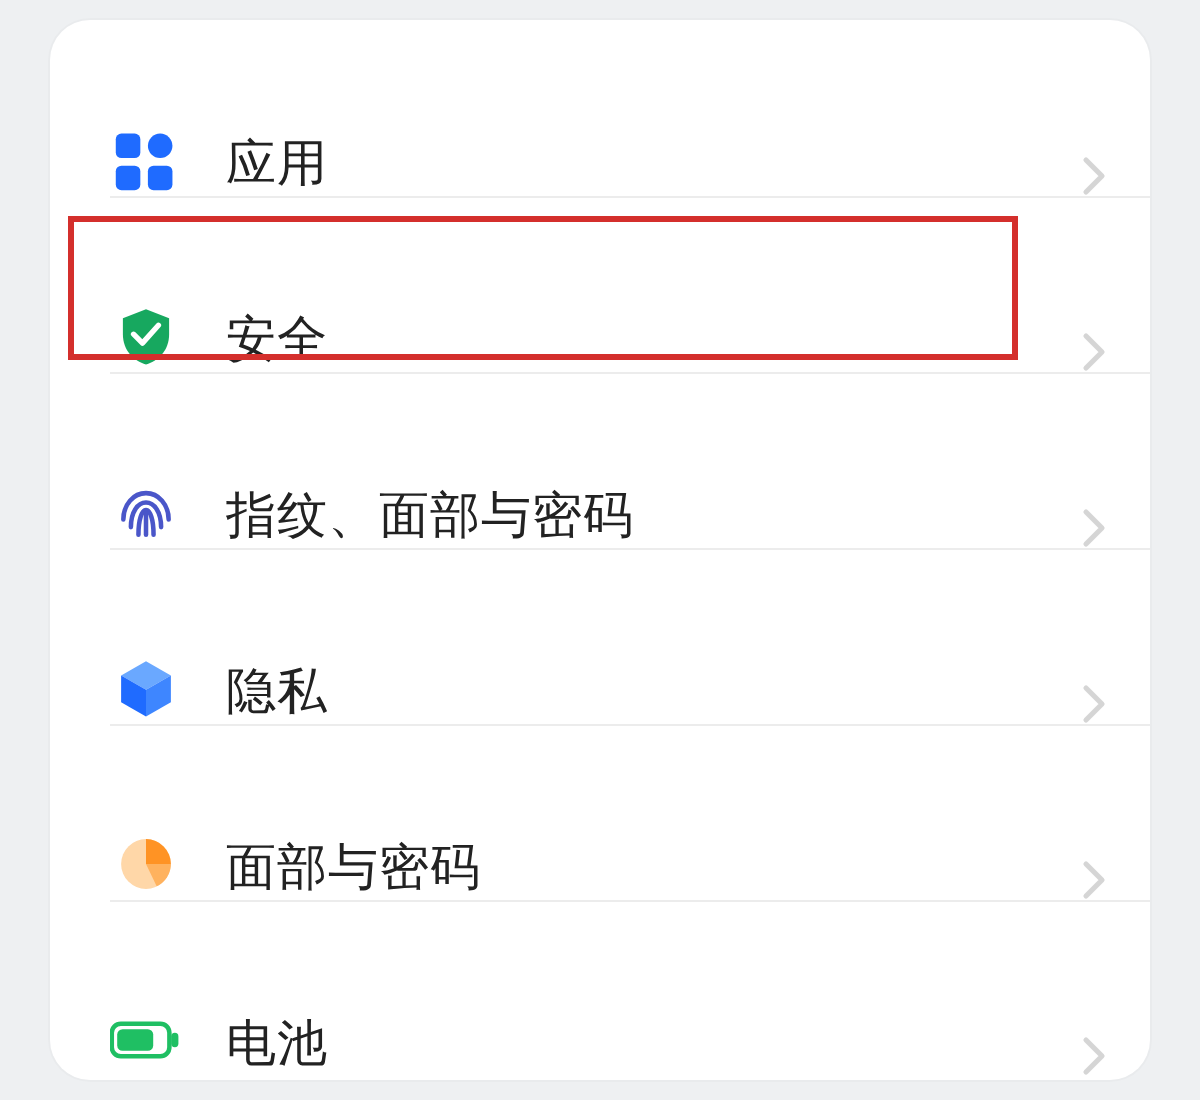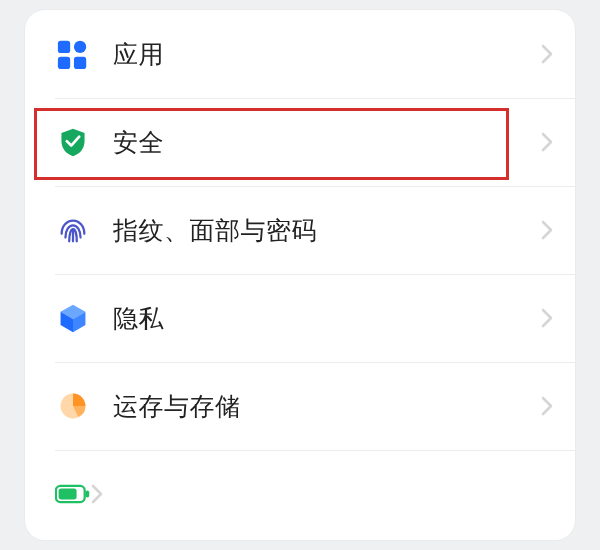--- a/index.html
+++ b/index.html
@@ -18,21 +18,21 @@
     left: 25px;
     top: 10px;
     width: 550px;
     height: 530px;
     background: #ffffff;
     border-radius: 20px;
     box-shadow: 0 0 0 1px rgba(0,0,0,0.02);
   }
   .row {
     display: flex;
-    align-items: center;
+    align-items: flex-end;
     height: 88px;
     padding-left: 30px;
     padding-right: 22px;
     box-sizing: border-box;
     position: relative;
     cursor: pointer;
   }
   .row + .row::before {
     content: "";
     position: absolute;
@@ -143,36 +143,37 @@
   </div>
 
   <div class="row">
     <span class="icon-slot">
       <svg viewBox="0 0 36 36" width="32" height="32">
         <circle cx="18" cy="18" r="14" fill="#ffd7a8"></circle>
         <path d="M18 18 L18 4 A14 14 0 0 1 32 18 Z" fill="#ff9324"></path>
         <path d="M18 18 L32 18 A14 14 0 0 1 24 30.5 Z" fill="#ffb25e"></path>
       </svg>
     </span>
-    <span class="label">运存与存储</span>
+    <span class="label">面部与密码</span>
     <span class="chevron">
       <svg viewBox="0 0 12 20" width="12" height="20">
         <polyline points="2,2 10,10 2,18" fill="none" stroke="#8a8a8a" stroke-width="2.6" stroke-linecap="round" stroke-linejoin="round"></polyline>
       </svg>
     </span>
   </div>
 
   <div class="row">
     <span class="icon-slot">
       <svg viewBox="0 0 40 24" width="36" height="22">
         <rect x="1" y="3" width="32" height="18" rx="5" fill="none" stroke="#1fbf63" stroke-width="2.5"></rect>
         <rect x="4" y="6" width="20" height="12" rx="3" fill="#1fbf63"></rect>
         <rect x="34" y="8" width="4" height="8" rx="2" fill="#1fbf63"></rect>
       </svg>
     </span>
+    <span class="label">电池</span>
     <span class="chevron">
       <svg viewBox="0 0 12 20" width="12" height="20">
         <polyline points="2,2 10,10 2,18" fill="none" stroke="#8a8a8a" stroke-width="2.6" stroke-linecap="round" stroke-linejoin="round"></polyline>
       </svg>
     </span>
   </div>
 
 </div>
 
 <div class="highlight-box" style="left:34px; top:108px; width:475px; height:72px;"></div>

